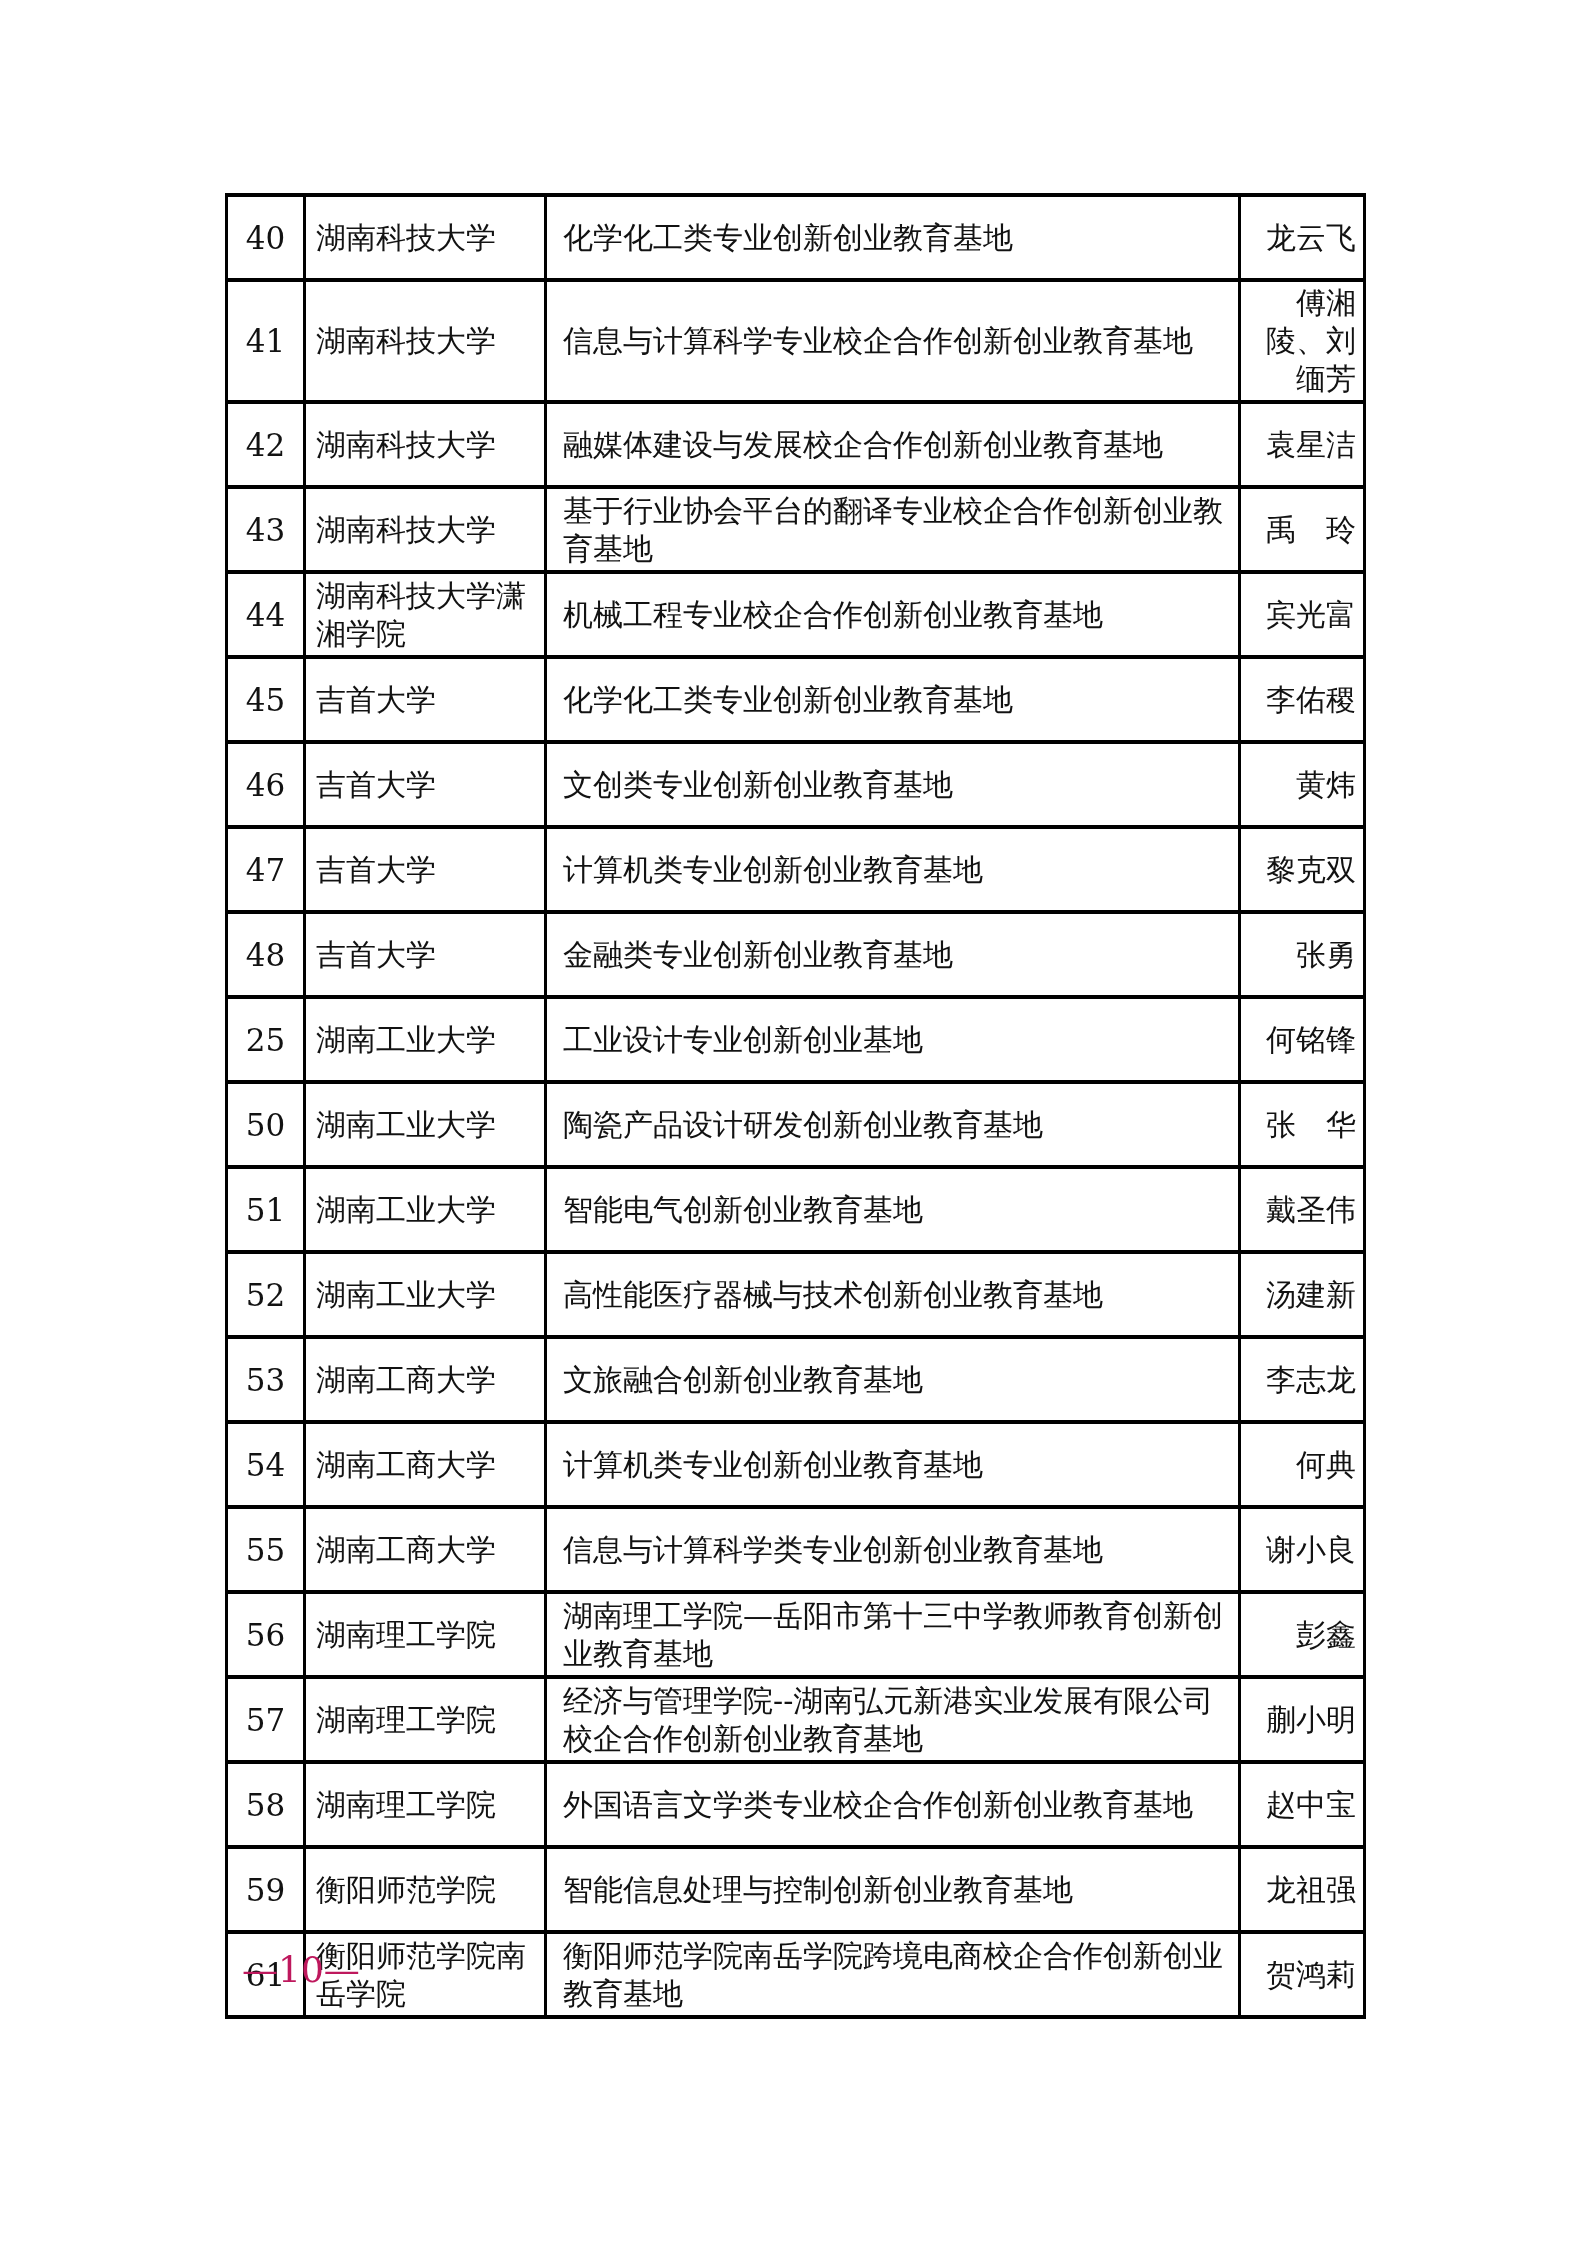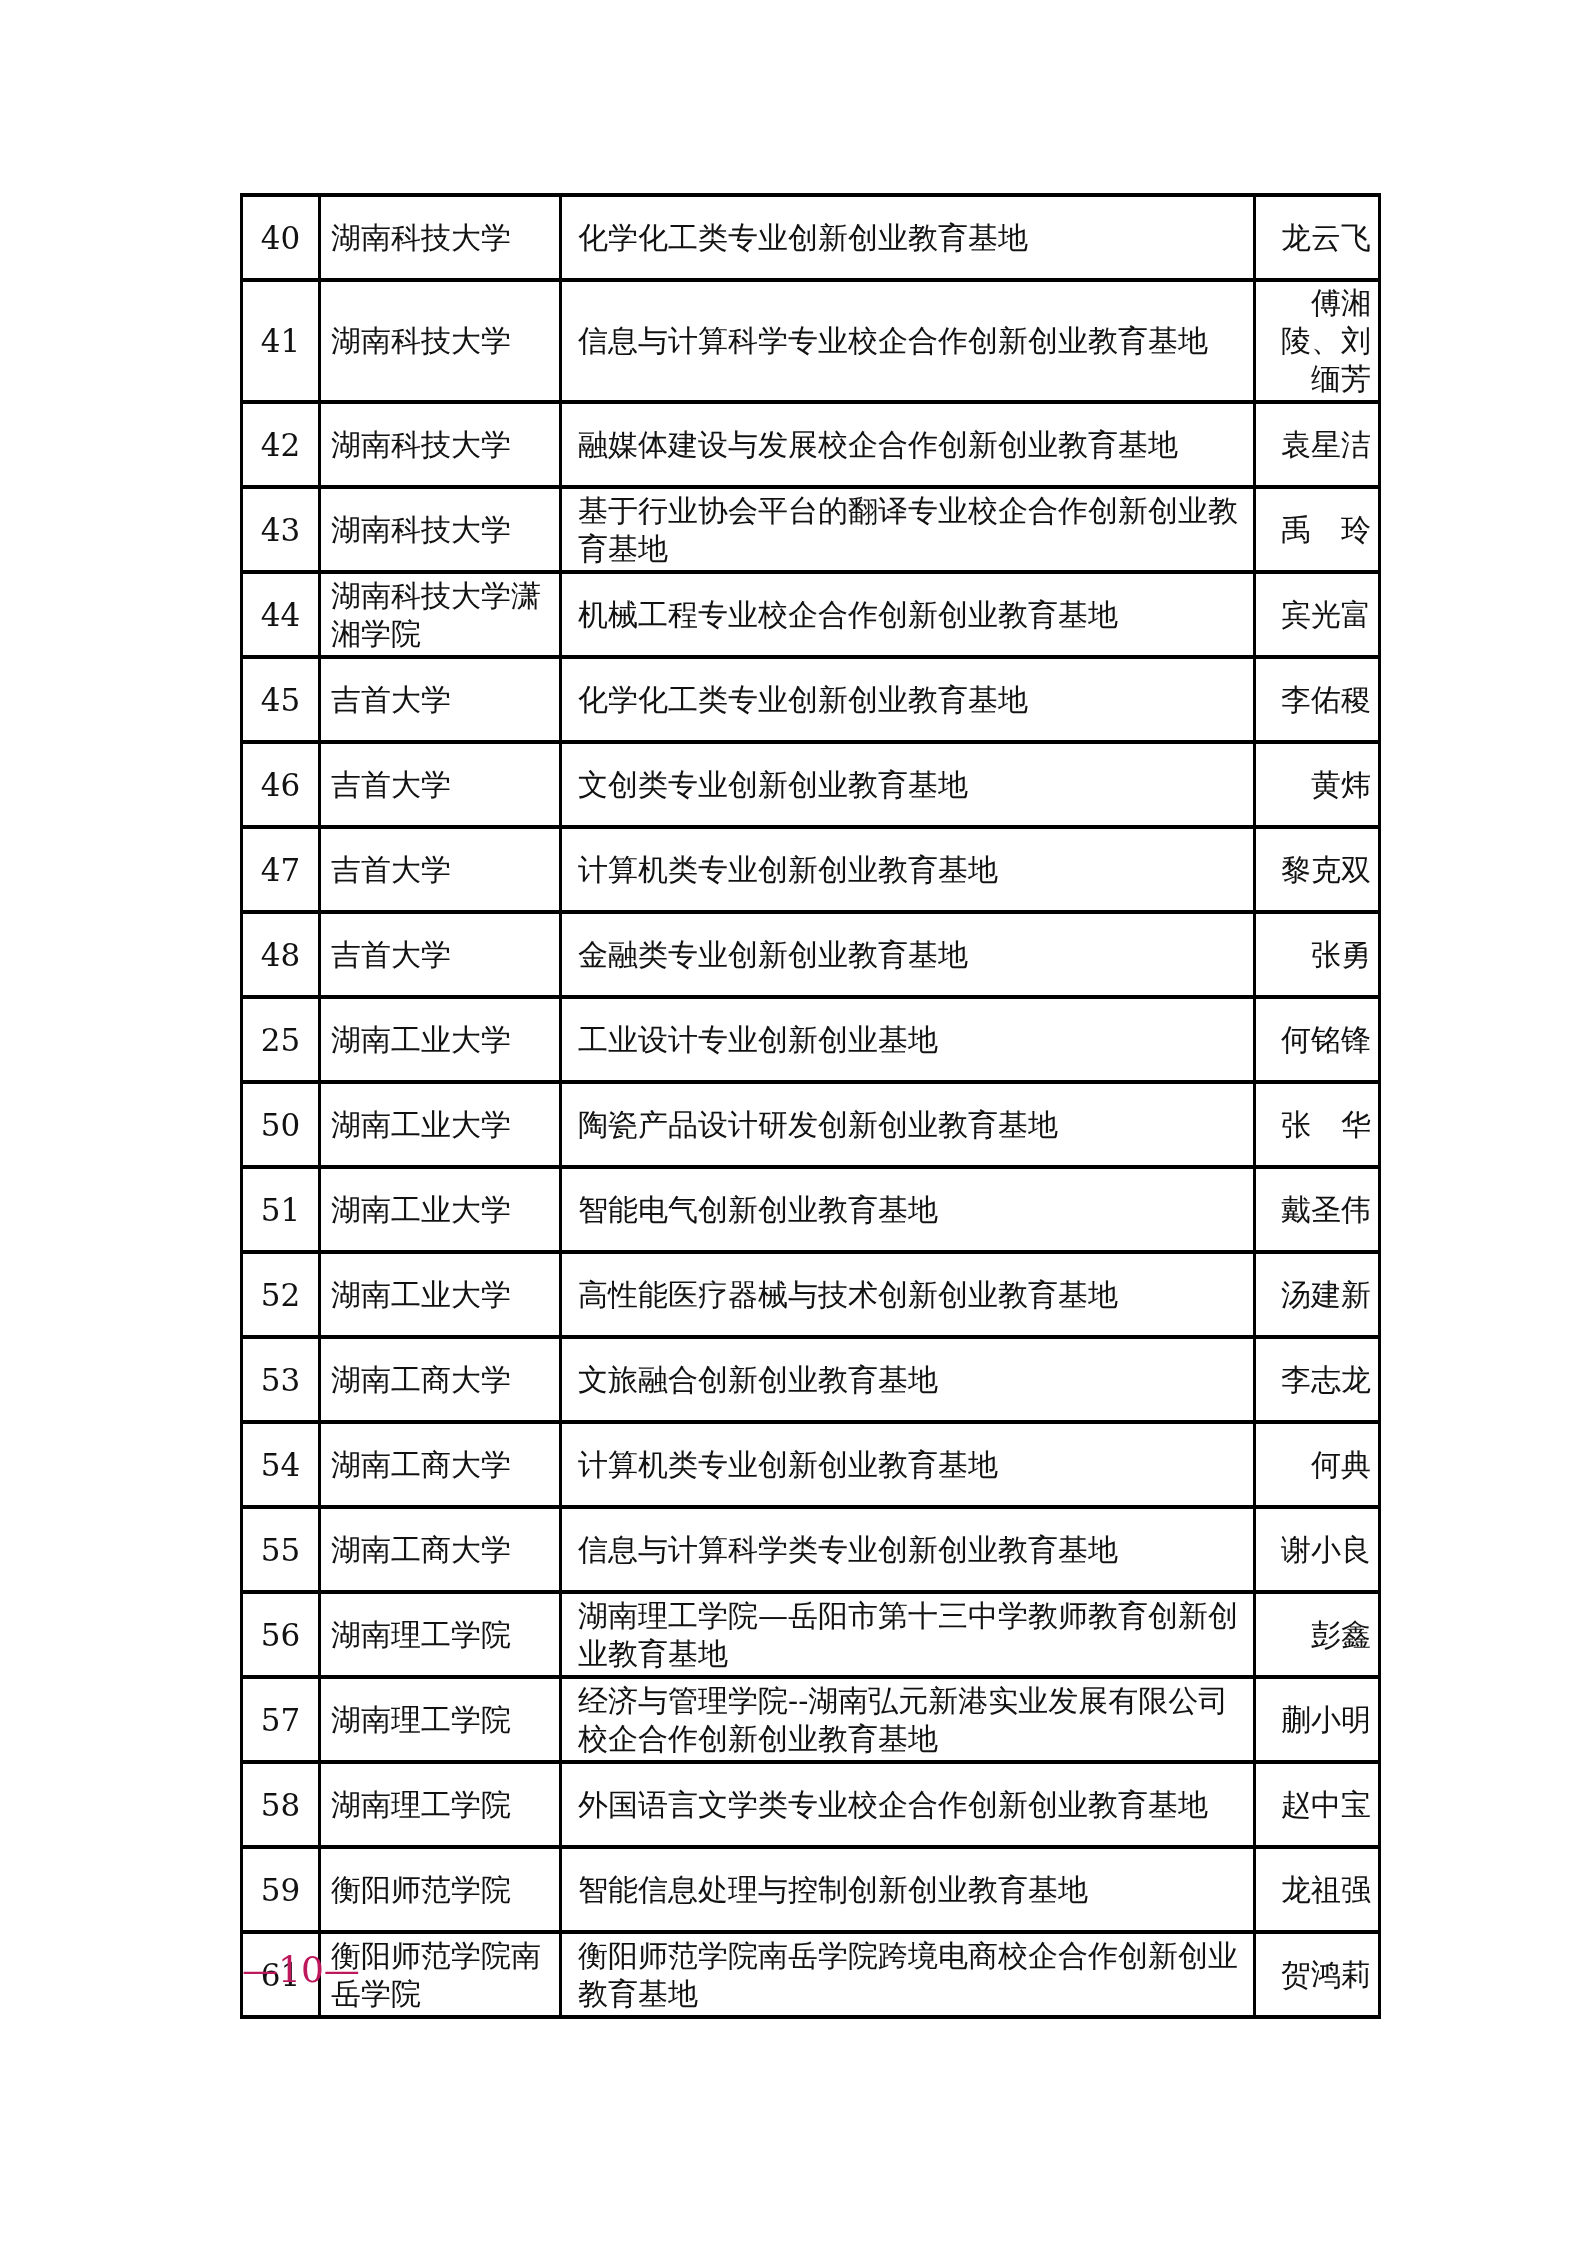--- a/index.html
+++ b/index.html
@@ -15,21 +15,21 @@
   }
   .page {
     position: relative;
     width: 1587px;
     height: 2245px;
     background: #ffffff;
     overflow: hidden;
   }
   table.doc-table {
     position: absolute;
-    left: 240px;
+    left: 225px;
     top: 193px;
     width: 1138px;
     border-collapse: collapse;
     table-layout: fixed;
     padding-left: 16px;
   }
   .doc-table td {
     border: 3px solid #000000;
     border-top-width: 4px;
     border-bottom-width: 4px;

